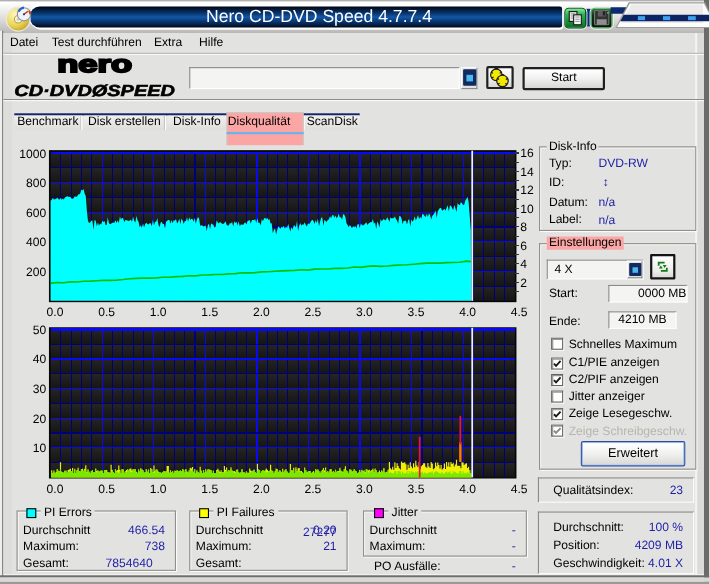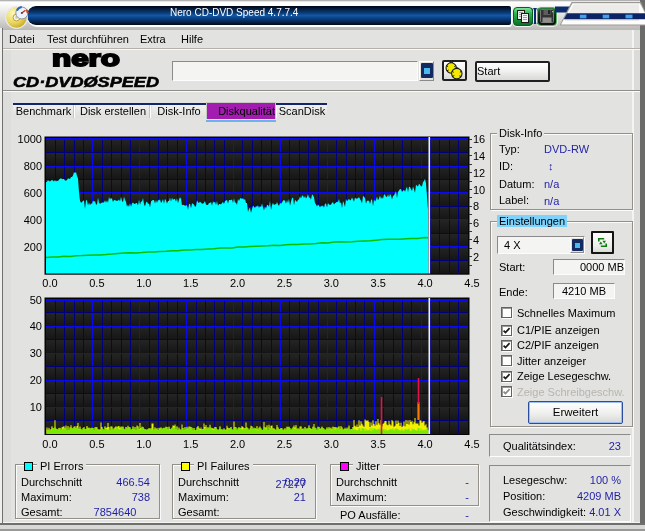--- a/index.html
+++ b/index.html
@@ -2,40 +2,40 @@
 <html><head><meta charset="utf-8"><title>Nero CD-DVD Speed 4.7.7.4</title>
 <style>
 *{margin:0;padding:0;box-sizing:border-box}
 body{font-family:"Liberation Sans",sans-serif;font-size:11px;color:#000}
 #win{position:relative;width:645px;height:531px;background:#e2e2e1;overflow:hidden}
 .ab{position:absolute}
 .gbox{position:absolute;border:1px solid #929089;box-shadow:1px 1px 0 #fbfbfa,inset 1px 1px 0 #fbfbfa}
 .sunk{position:absolute;border-top:1px solid #8a8a8a;border-left:1px solid #8a8a8a;border-bottom:1px solid #fdfdfd;border-right:1px solid #fdfdfd;background:#f4f4f3}
 .blue{color:#1f1fa6}
 .cb{position:absolute;width:11px;height:11px;background:#fff;border:1px solid #63635e;box-shadow:inset 1px 1px 0 #9a9a94,1px 1px 0 #fbfbf9}
-.btn{position:absolute;border:2px solid #202020;border-radius:2px;background:linear-gradient(180deg,#ffffff 0%,#f2f2f2 45%,#d8d8d6 100%);font-size:11px}
+.btn{position:absolute;border:2px solid #202020;border-radius:2px;background:linear-gradient(180deg,#ffffff 0%,#f2f2f2 45%,#d8d8d6 100%);text-align:center;font-size:11px}
 </style></head>
 <body>
 <div id="win">
 
 <div class="ab" style="left:0;top:0;width:645px;height:30px;background:linear-gradient(180deg,#9a9a9a 0,#ffffff 2px,#f2f2f1 8px,#d7d6d4 20px,#c4c3c1 26px,#b9b8b6 30px)"></div>
 <div class="ab" style="left:0;top:28px;width:1.5px;height:497px;background:#eeeeed"></div>
 <div class="ab" style="left:1.5px;top:28px;width:1.5px;height:497px;background:#6f6f6e"></div>
 <div class="ab" style="left:3px;top:30px;width:8px;height:492px;background:#dddddc"></div>
 <div class="ab" style="left:640px;top:0;width:5px;height:531px;background:#6b6b6a"></div>
 <div class="ab" style="left:632px;top:30px;width:2px;height:492px;background:#f4f4f3"></div>
 <div class="ab" style="left:634px;top:30px;width:6px;height:492px;background:#dbdbda"></div>
 <div class="ab" style="left:3px;top:521.5px;width:637px;height:1px;background:#f4f4f3"></div>
 <div class="ab" style="left:0;top:522.5px;width:645px;height:2.5px;background:#6f6f6e"></div>
 <div class="ab" style="left:0;top:525px;width:645px;height:3.5px;background:#d8d8d7"></div>
 <div class="ab" style="left:0;top:528.5px;width:645px;height:2.5px;background:#999998"></div>
 
 <div class="ab" style="left:26px;top:3px;width:486px;height:24px;border-radius:12px 3px 3px 12px;background:#fff"></div>
 <div class="ab" style="left:27px;top:5.5px;width:484px;height:19px;border-radius:9px 2px 2px 9px;background:linear-gradient(180deg,#010613 0%,#041c40 15%,#0a3a74 35%,#1157a8 50%,#0d4488 62%,#07295a 80%,#010917 100%)"></div>
-<div class="ab" style="left:170px;top:7px;width:240px;height:15px;color:#fff;text-align:left;font-size:10px">Nero CD-DVD Speed 4.7.7.4</div>
+<div class="ab" style="left:170px;top:7px;width:240px;height:15px;color:#fff;text-align:center;font-size:16px">Nero CD-DVD Speed 4.7.7.4</div>
 
 <svg class="ab" style="left:5px;top:3px" width="26" height="26">
 <defs>
         <radialGradient id="cdg" cx="0.35" cy="0.3" r="0.9">
 <stop offset="0" stop-color="#fdf7c0"></stop>
           <stop offset="0.5" stop-color="#ead75a"></stop>
           <stop offset="0.8" stop-color="#c9a929"></stop>
           <stop offset="1" stop-color="#a8871a"></stop>
         </radialGradient>
       </defs>
@@ -109,21 +109,21 @@
 <div class="btn" style="left:475px;top:61px;width:75px;height:21px;line-height:17px">Start</div>
 
 <div class="ab" style="left:3px;top:89.5px;width:637px;height:1px;background:#8e8c88"></div>
 <div class="ab" style="left:3px;top:90.5px;width:637px;height:1px;background:#fbfbfa"></div>
 
 <div class="ab" style="left:13px;top:103px;width:314px;height:2px;background:#15256b"></div>
 <div class="ab" style="left:13px;top:105px;width:62px;height:13px;background:linear-gradient(180deg,#f0f0ef,#dededd);border-right:1px solid #fff;box-shadow:inset -1px 0 0 #c6c4bf;text-align:center;line-height:13px">Benchmark</div>
 <div class="ab" style="left:76px;top:105px;width:75px;height:13px;background:linear-gradient(180deg,#f0f0ef,#dededd);border-right:1px solid #fff;box-shadow:inset -1px 0 0 #c6c4bf;text-align:center;line-height:13px">Disk erstellen</div>
 <div class="ab" style="left:152px;top:105px;width:54px;height:13px;background:linear-gradient(180deg,#f0f0ef,#dededd);text-align:center;line-height:13px">Disk-Info</div>
 <div class="ab" style="left:276px;top:105px;width:51px;height:13px;background:linear-gradient(180deg,#f0f0ef,#dededd);border-left:1px solid #fff;text-align:center;line-height:13px">ScanDisk</div>
-<div class="ab" style="left:206px;top:102px;width:70px;height:17px;background:#a21caf;border:1px solid #c9c7c2;border-bottom:none;text-align:right;line-height:16px">Diskqualität</div>
+<div class="ab" style="left:206px;top:102px;width:70px;height:30px;background:#fca5a5;border:1px solid #c9c7c2;border-bottom:none;text-align:left;line-height:16px">Diskqualität</div>
 <div class="ab" style="left:206px;top:119.5px;width:70px;height:2.5px;background:#6cb2ec"></div>
 
 <svg width="645" height="531" style="position:absolute;left:0;top:0;z-index:2" font-family="Liberation Sans, sans-serif" font-size="11px">
 <defs>
 <linearGradient id="cg" x1="0" y1="0" x2="0" y2="1">
 <stop offset="0" stop-color="#252525"></stop>
           <stop offset="0.55" stop-color="#1c1c1c"></stop>
           <stop offset="1" stop-color="#151515"></stop>
 </linearGradient>
 </defs>
@@ -334,21 +334,21 @@
 <div class="ab" style="left:499px;top:143px">Typ:</div>
     <div class="ab blue" style="left:544px;top:143px">DVD-RW</div>
 <div class="ab" style="left:499px;top:160px">ID:</div>
     <div class="ab blue" style="left:548px;top:160px">↕</div>
 <div class="ab" style="left:499px;top:178px">Datum:</div>
     <div class="ab blue" style="left:544px;top:178px">n/a</div>
 <div class="ab" style="left:499px;top:194px">Label:</div>
     <div class="ab blue" style="left:544px;top:195px">n/a</div>
 
 <div class="gbox" style="left:490px;top:221px;width:143px;height:206px"></div>
-<div class="ab" style="left:497px;top:215px;background:#7dd3fc;padding:0 2px">Einstellungen</div>
+<div class="ab" style="left:497px;top:215px;background:#fca5a5;padding:0 2px">Einstellungen</div>
 <div class="sunk" style="left:497px;top:236px;width:88px;height:18px"></div>
 <div class="ab" style="left:504px;top:239px">4 X</div>
 <div class="ab" style="left:570px;top:237px;width:14px;height:16px;background:#e2e2e1;border-top:1px solid #fff;border-left:1px solid #fff;border-bottom:1px solid #8a8a8a;border-right:1px solid #8a8a8a"></div>
 <div class="ab" style="left:571.5px;top:239px;width:11px;height:12px;background:#122a60;border-radius:1px"></div>
 <div class="ab" style="left:574.5px;top:243px;width:5px;height:4.5px;background:#4db8f0"></div>
 <div class="ab" style="left:591px;top:231px;width:23px;height:23px;border:2px solid #141414;background:linear-gradient(180deg,#ffffff,#ececeb 70%,#dadad9);border-radius:1px"></div>
 <svg class="ab" style="left:594px;top:234px" width="17" height="17">
 <g fill="none" stroke="#0f7d12" stroke-width="1.6">
 <path d="M4.8 7.5 V4.8 H10.2"></path>
 <path d="M12.2 9.5 V12.2 H6.8"></path>
@@ -386,35 +386,35 @@
 <div class="ab" style="left:517px;top:385.8px;color:#b8b5ae">Zeige Schreibgeschw.</div>
 
 <div class="ab" style="left:528px;top:401px;width:95px;height:23px;border:1px solid #2b4d9e;border-radius:2px;background:#fff;box-shadow:inset 0 0 0 1px #9cbef0"></div>
 <div class="ab" style="left:530px;top:403px;width:91px;height:19px;background:linear-gradient(180deg,#ffffff,#ededeb 60%,#d9d9d7);text-align:center;line-height:18px;font-size:11.5px">Erweitert</div>
 
 <div class="sunk" style="left:489px;top:434px;width:142px;height:23px;background:#e2e2e1"></div>
 <div class="ab" style="left:503px;top:440px">Qualitätsindex:</div>
 <div class="ab blue" style="left:560px;top:440px;width:61px;text-align:right">23</div>
 
 <div class="sunk" style="left:489px;top:465px;width:142px;height:57px;background:#e2e2e1"></div>
-<div class="ab" style="left:503px;top:474px">Lesegeschw:</div>
+<div class="ab" style="left:503px;top:474px">Durchschnitt:</div>
     <div class="ab blue" style="left:560px;top:474px;width:61px;text-align:right">100 %</div>
 <div class="ab" style="left:503px;top:490px">Position:</div>
     <div class="ab blue" style="left:560px;top:490px;width:61px;text-align:right">4209 MB</div>
 <div class="ab" style="left:503px;top:506px">Geschwindigkeit:</div>
     <div class="ab blue" style="left:575px;top:506px;width:46px;text-align:right">4.01 X</div>
 <div class="gbox" style="left:15px;top:464px;width:145px;height:54.5px"></div>
 <div class="ab" style="left:24px;top:461.5px;width:9px;height:9px;background:#00ffff;border:1px solid #000"></div>
 <div class="ab" style="left:37px;top:460px;background:#e2e2e1;padding:0 3px">PI Errors</div>
 <div class="ab" style="left:21px;top:475.5px">Durchschnitt</div>
 <div class="ab blue" style="left:80px;top:475.5px;width:70px;text-align:right">466.54</div>
 <div class="ab" style="left:21px;top:490.5px">Maximum:</div>
 <div class="ab blue" style="left:80px;top:490.5px;width:70px;text-align:right">738</div>
 <div class="ab" style="left:21px;top:505.5px">Gesamt:</div>
-<div class="ab blue" style="left:80px;top:505.5px;width:70px;text-align:center">7854640</div>
+<div class="ab blue" style="left:96px;top:505.5px;width:70px;text-align:left">7854640</div>
 <div class="gbox" style="left:172px;top:464px;width:144px;height:54.5px"></div>
 <div class="ab" style="left:181px;top:461.5px;width:9px;height:9px;background:#ffff00;border:1px solid #000"></div>
 <div class="ab" style="left:194px;top:460px;background:#e2e2e1;padding:0 3px">PI Failures</div>
 <div class="ab" style="left:178px;top:475.5px">Durchschnitt</div>
 <div class="ab blue" style="left:236px;top:475.5px;width:70px;text-align:right">0.20</div>
 <div class="ab" style="left:178px;top:490.5px">Maximum:</div>
 <div class="ab blue" style="left:236px;top:490.5px;width:70px;text-align:right">21</div>
 <div class="ab" style="left:178px;top:505.5px">Gesamt:</div>
 <div class="ab blue" style="left:236px;top:478px;width:70px;text-align:right">27277</div>
 <div class="gbox" style="left:330px;top:464px;width:149px;height:42px"></div>

